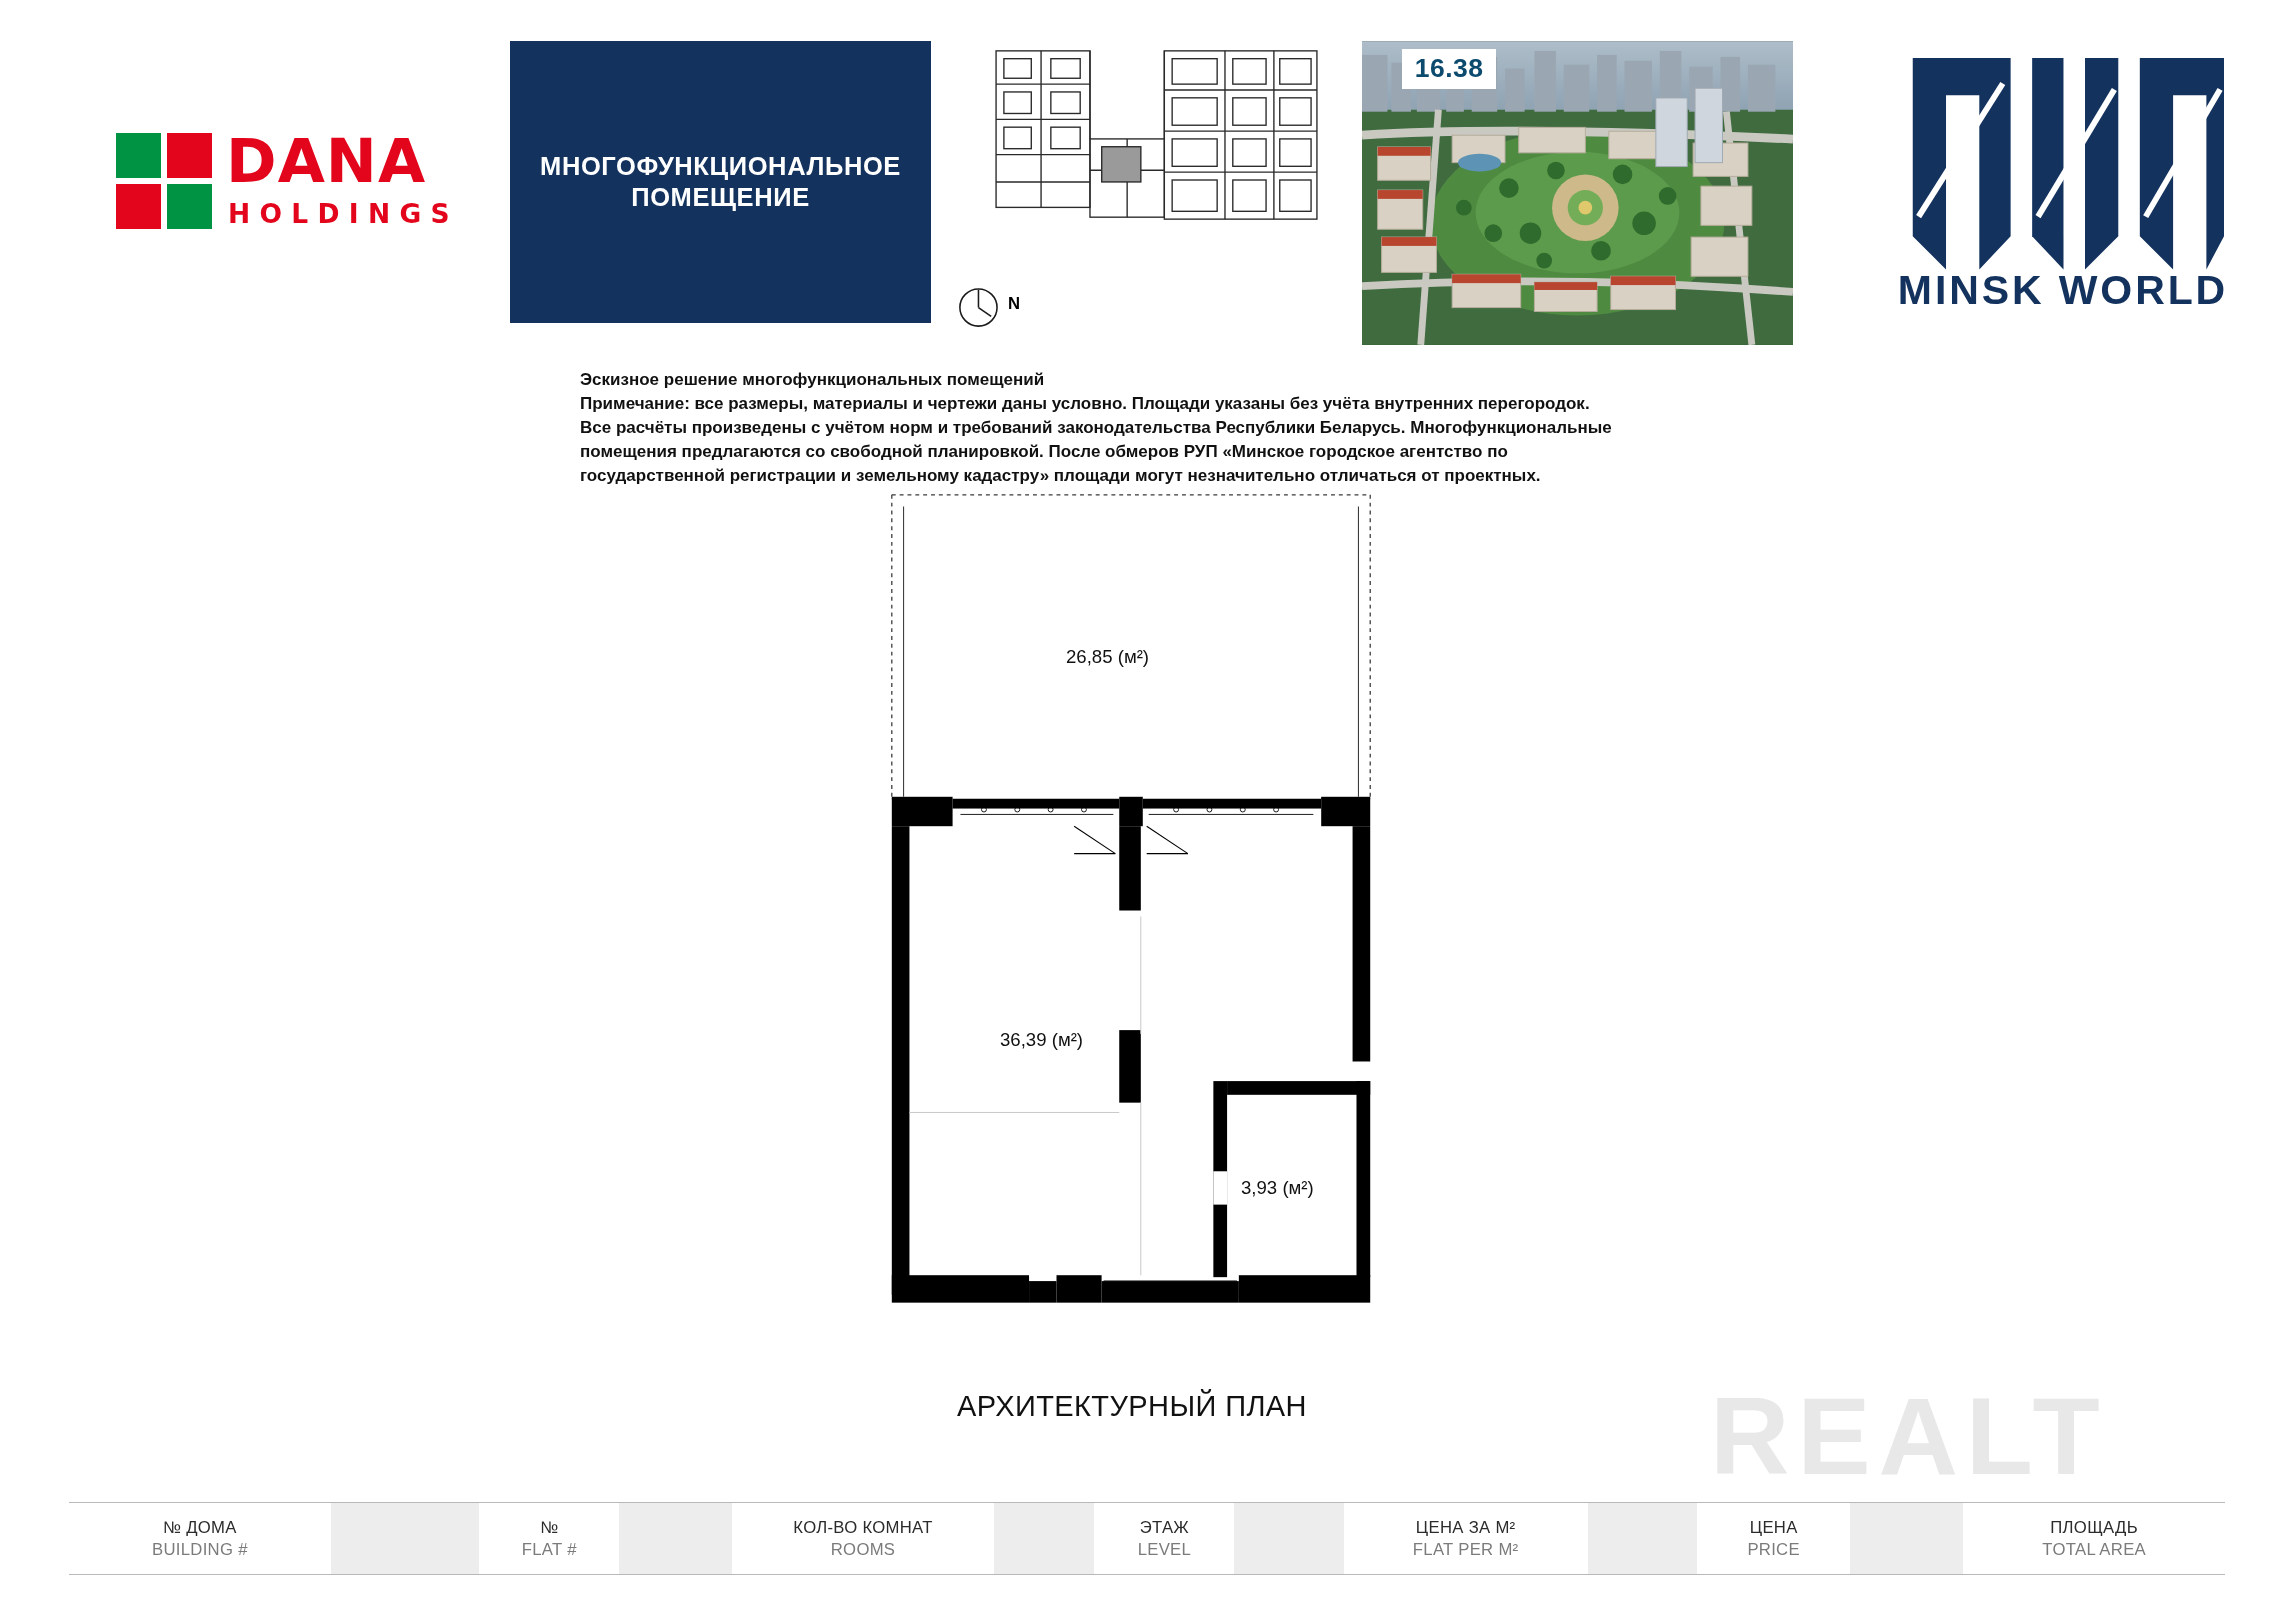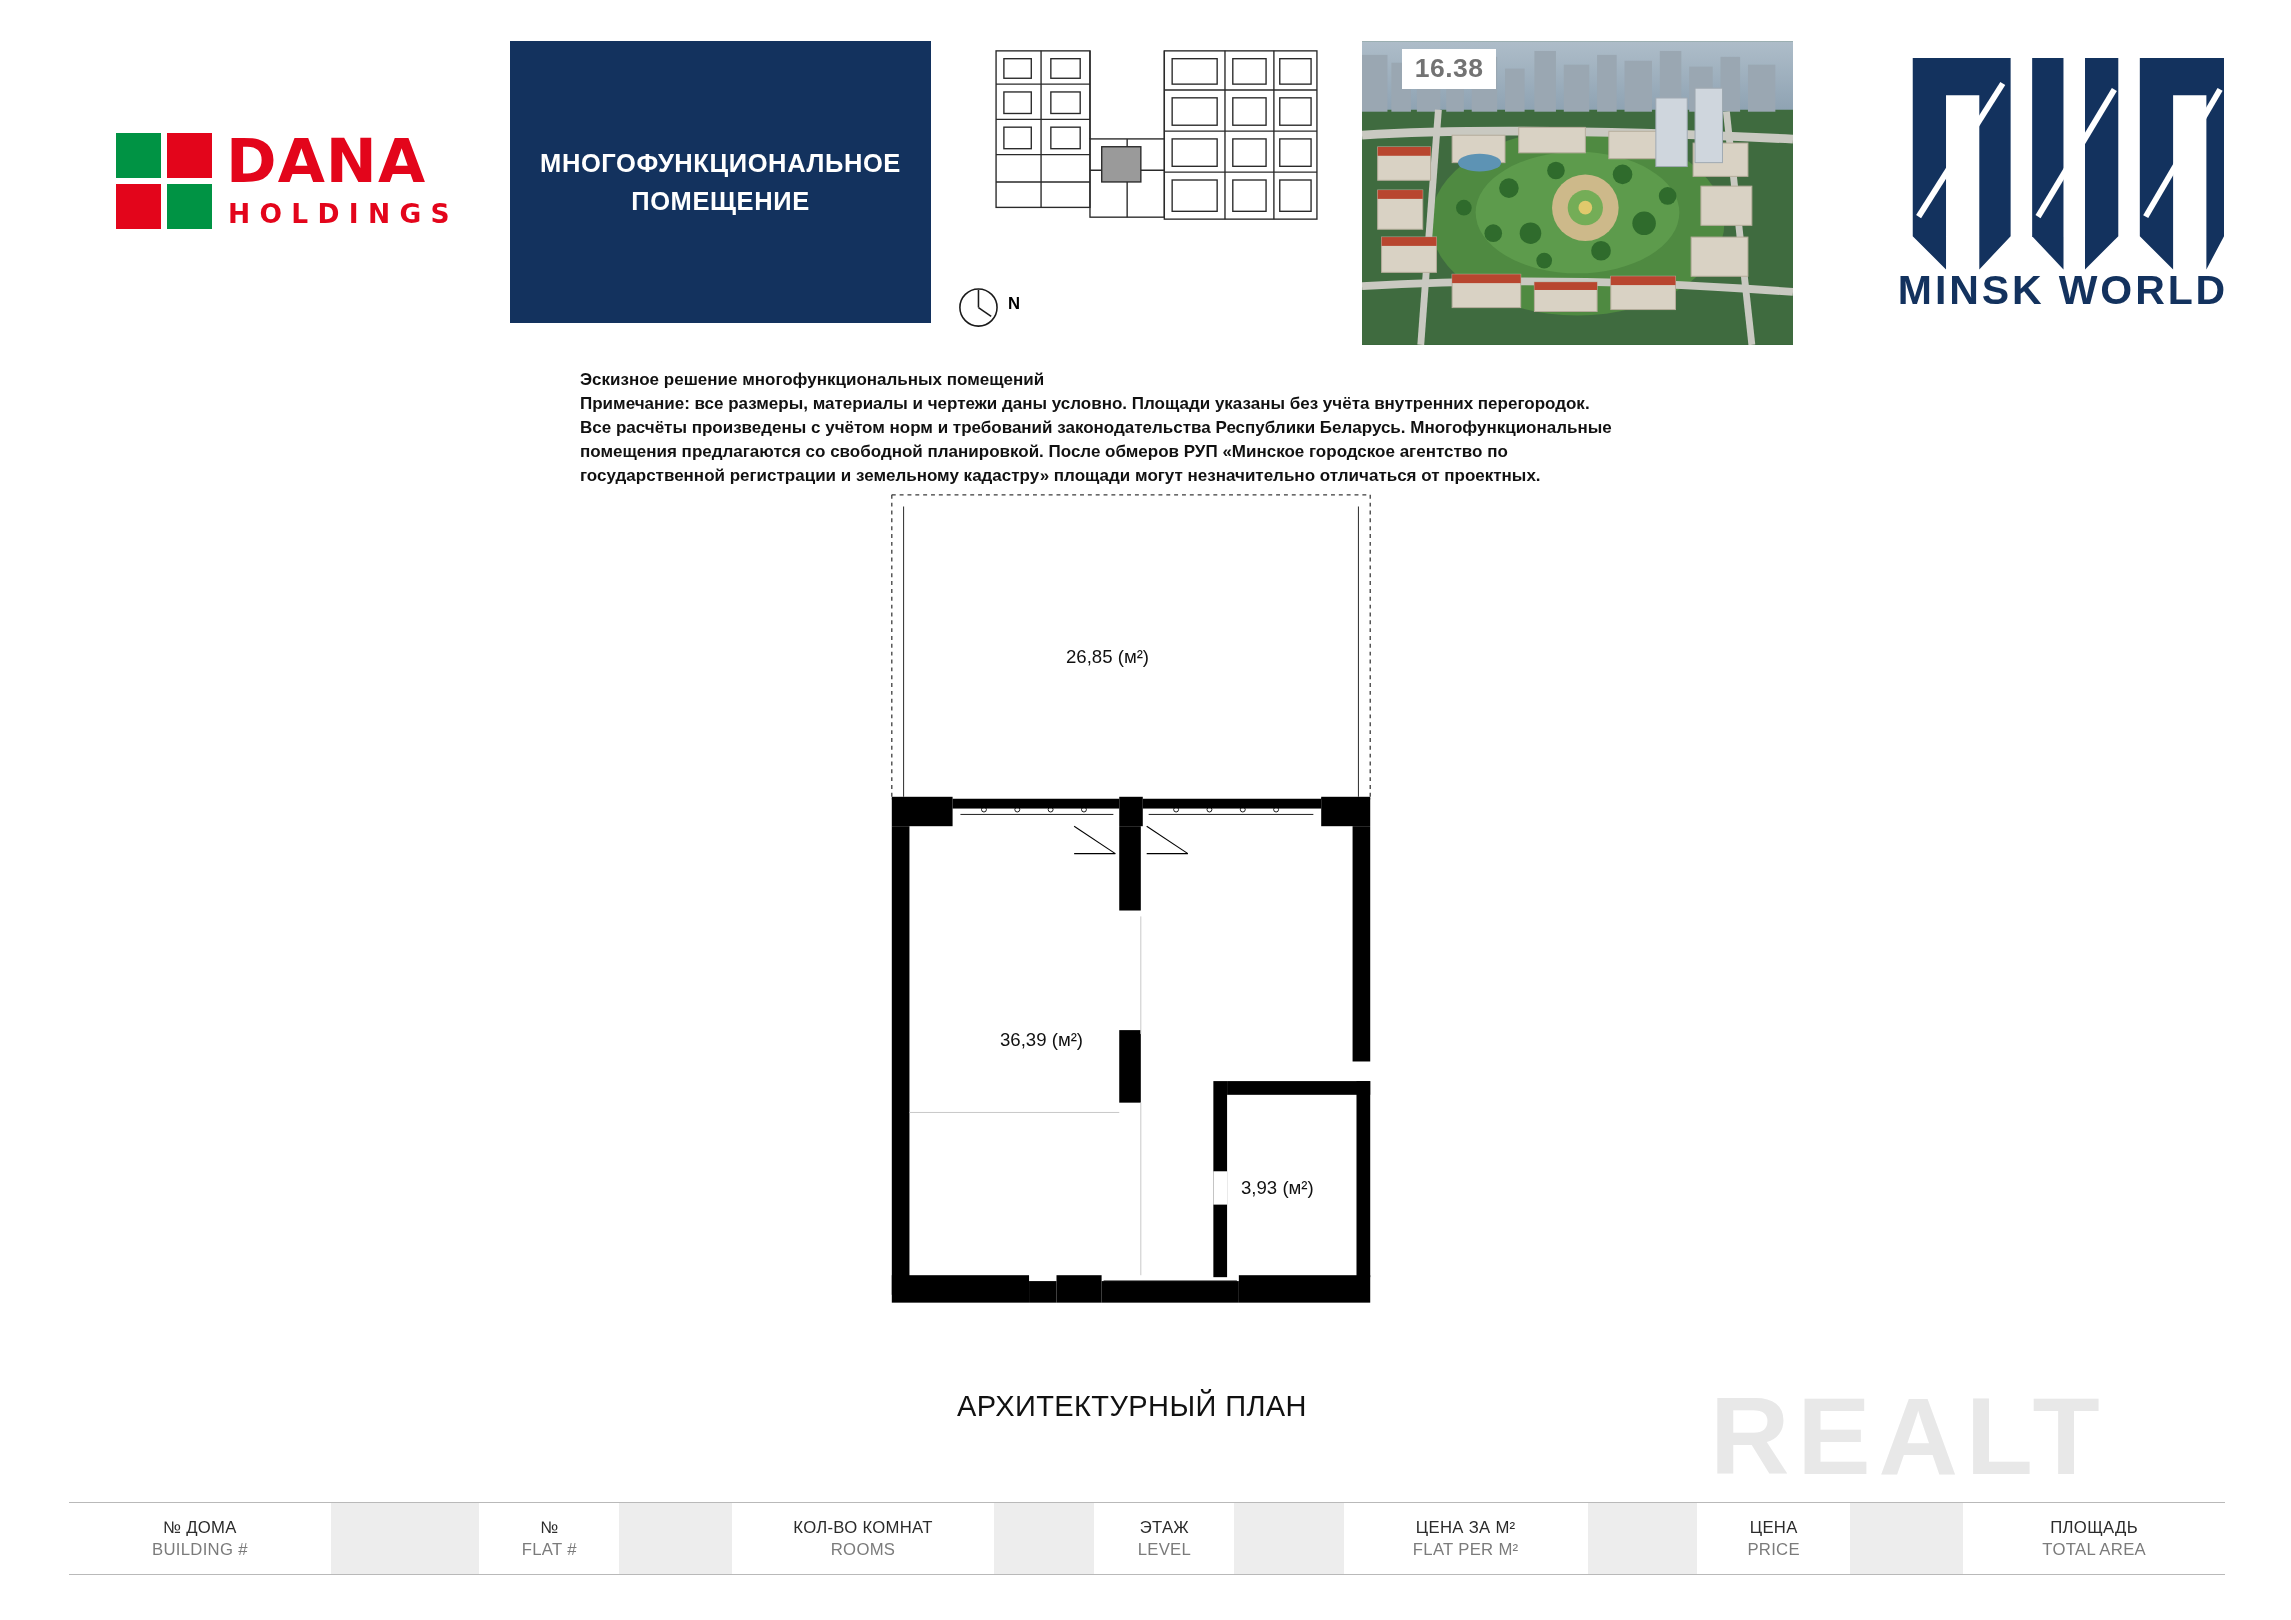--- a/index.html
+++ b/index.html
@@ -71,21 +71,21 @@
     display: flex;
     align-items: center;
     justify-content: center;
   }
   .title-block-text {
     color: #ffffff;
     font-size: 25.5px;
     font-weight: bold;
     text-align: center;
     letter-spacing: 0.6px;
-    line-height: 38px;
+    line-height: 31px;
     padding: 0 17.6px;
     white-space: pre-line;
   }
 
   
   .floorplan-thumb {
     position: absolute;
     left: 990px; top: 45px;
     width: 333px; height: 225px;
   }
@@ -108,21 +108,21 @@
     position: absolute;
     left: 1362px; top: 41px;
     width: 431px; height: 304px;
     overflow: hidden;
     background: #2d5d35;
   }
   .aerial-badge {
     position: absolute;
     left: 1402px; top: 49px;
     background: #ffffff;
-    color: #737373;
+    color: #0c4a6e;
     font-size: 26.5px;
     font-weight: bold;
     padding: 3.9px 12.7px 4.9px 12.7px;
     letter-spacing: 0.5px;
   }
 
   
   .mw-logo {
     position: absolute;
     left: 1901px; top: 44px;

